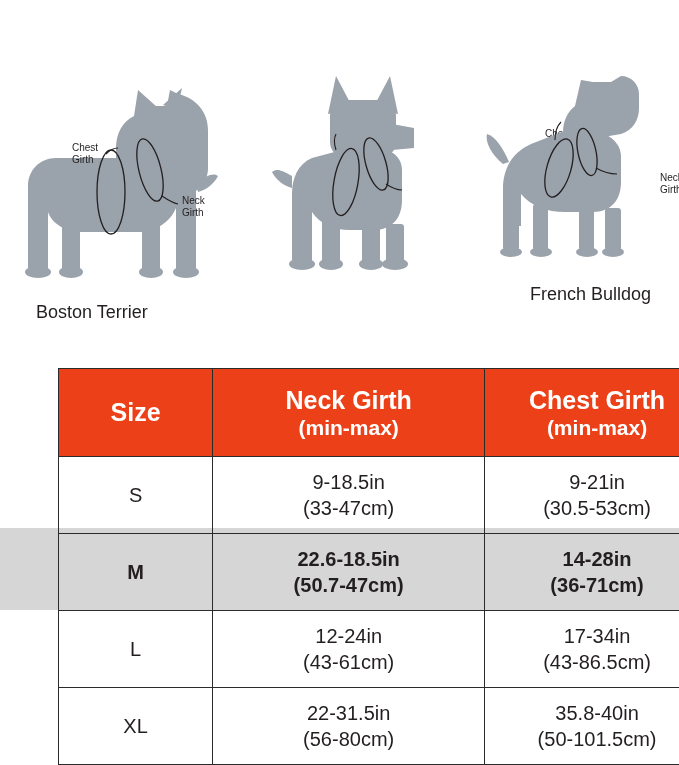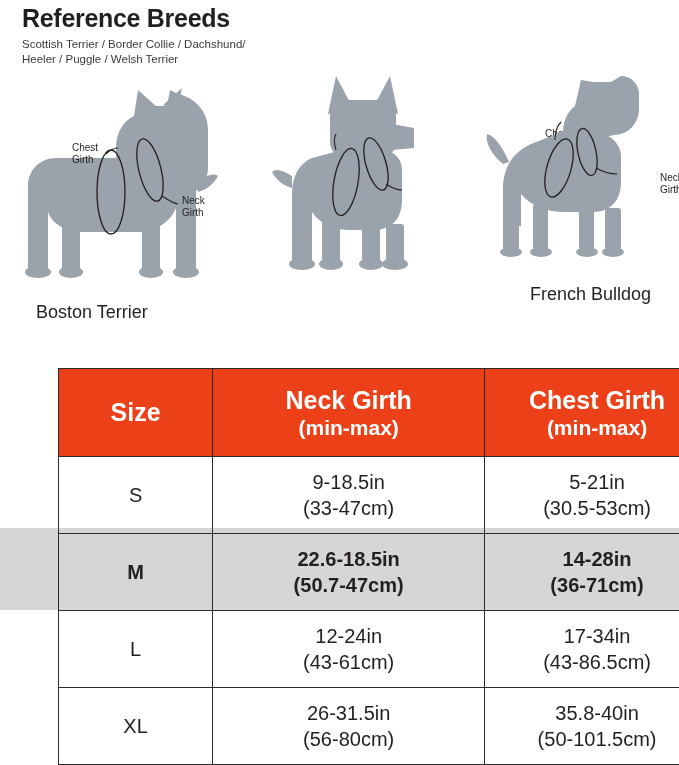--- a/index.html
+++ b/index.html
@@ -137,25 +137,20 @@
     width: 679px;
     background: #d6d6d6;
     z-index: 0;
   }
 </style>
 </head>
 <body>
 
 <div class="page">
 
-  <div class="header">
-    <div class="title">Reference Breeds</div>
-    <div class="subtitle">Scottish Terrier / Border Collie / Dachshund/</div>
-    <div class="subtitle">Heeler / Puggle / Welsh Terrier</div>
-  </div>
 
   <div class="breeds">
 
     <div class="breed breed-b1">
       <svg width="220" height="230" viewBox="0 0 220 230">
         <g fill="#9aa2ab">
 
           <path d="M128 18 L124 44 C112 50 106 62 106 76 L106 96 C106 112 120 124 140 124
                    L168 124 C186 124 198 112 198 96 L198 58 C198 40 186 26 168 22
                    L160 18 L157 34 L138 34 Z"></path>
@@ -294,21 +289,21 @@
         </tr>
       </thead>
       <tbody>
         <tr>
           <td>S</td>
           <td>
             <span>9-18.5in</span>
             <span class="cm">(33-47cm)</span>
           </td>
           <td>
-            <span>5-21in</span>
+            <span>9-21in</span>
             <span class="cm">(30.5-53cm)</span>
           </td>
         </tr>
         <tr class="highlight">
           <td>M</td>
           <td>
             <span>22.6-18.5in</span>
             <span class="cm">(50.7-47cm)</span>
           </td>
           <td>
@@ -323,21 +318,21 @@
             <span class="cm">(43-61cm)</span>
           </td>
           <td>
             <span>17-34in</span>
             <span class="cm">(43-86.5cm)</span>
           </td>
         </tr>
         <tr>
           <td>XL</td>
           <td>
-            <span>26-31.5in</span>
+            <span>22-31.5in</span>
             <span class="cm">(56-80cm)</span>
           </td>
           <td>
             <span>35.8-40in</span>
             <span class="cm">(50-101.5cm)</span>
           </td>
         </tr>
       </tbody>
     </table>
   </div>

